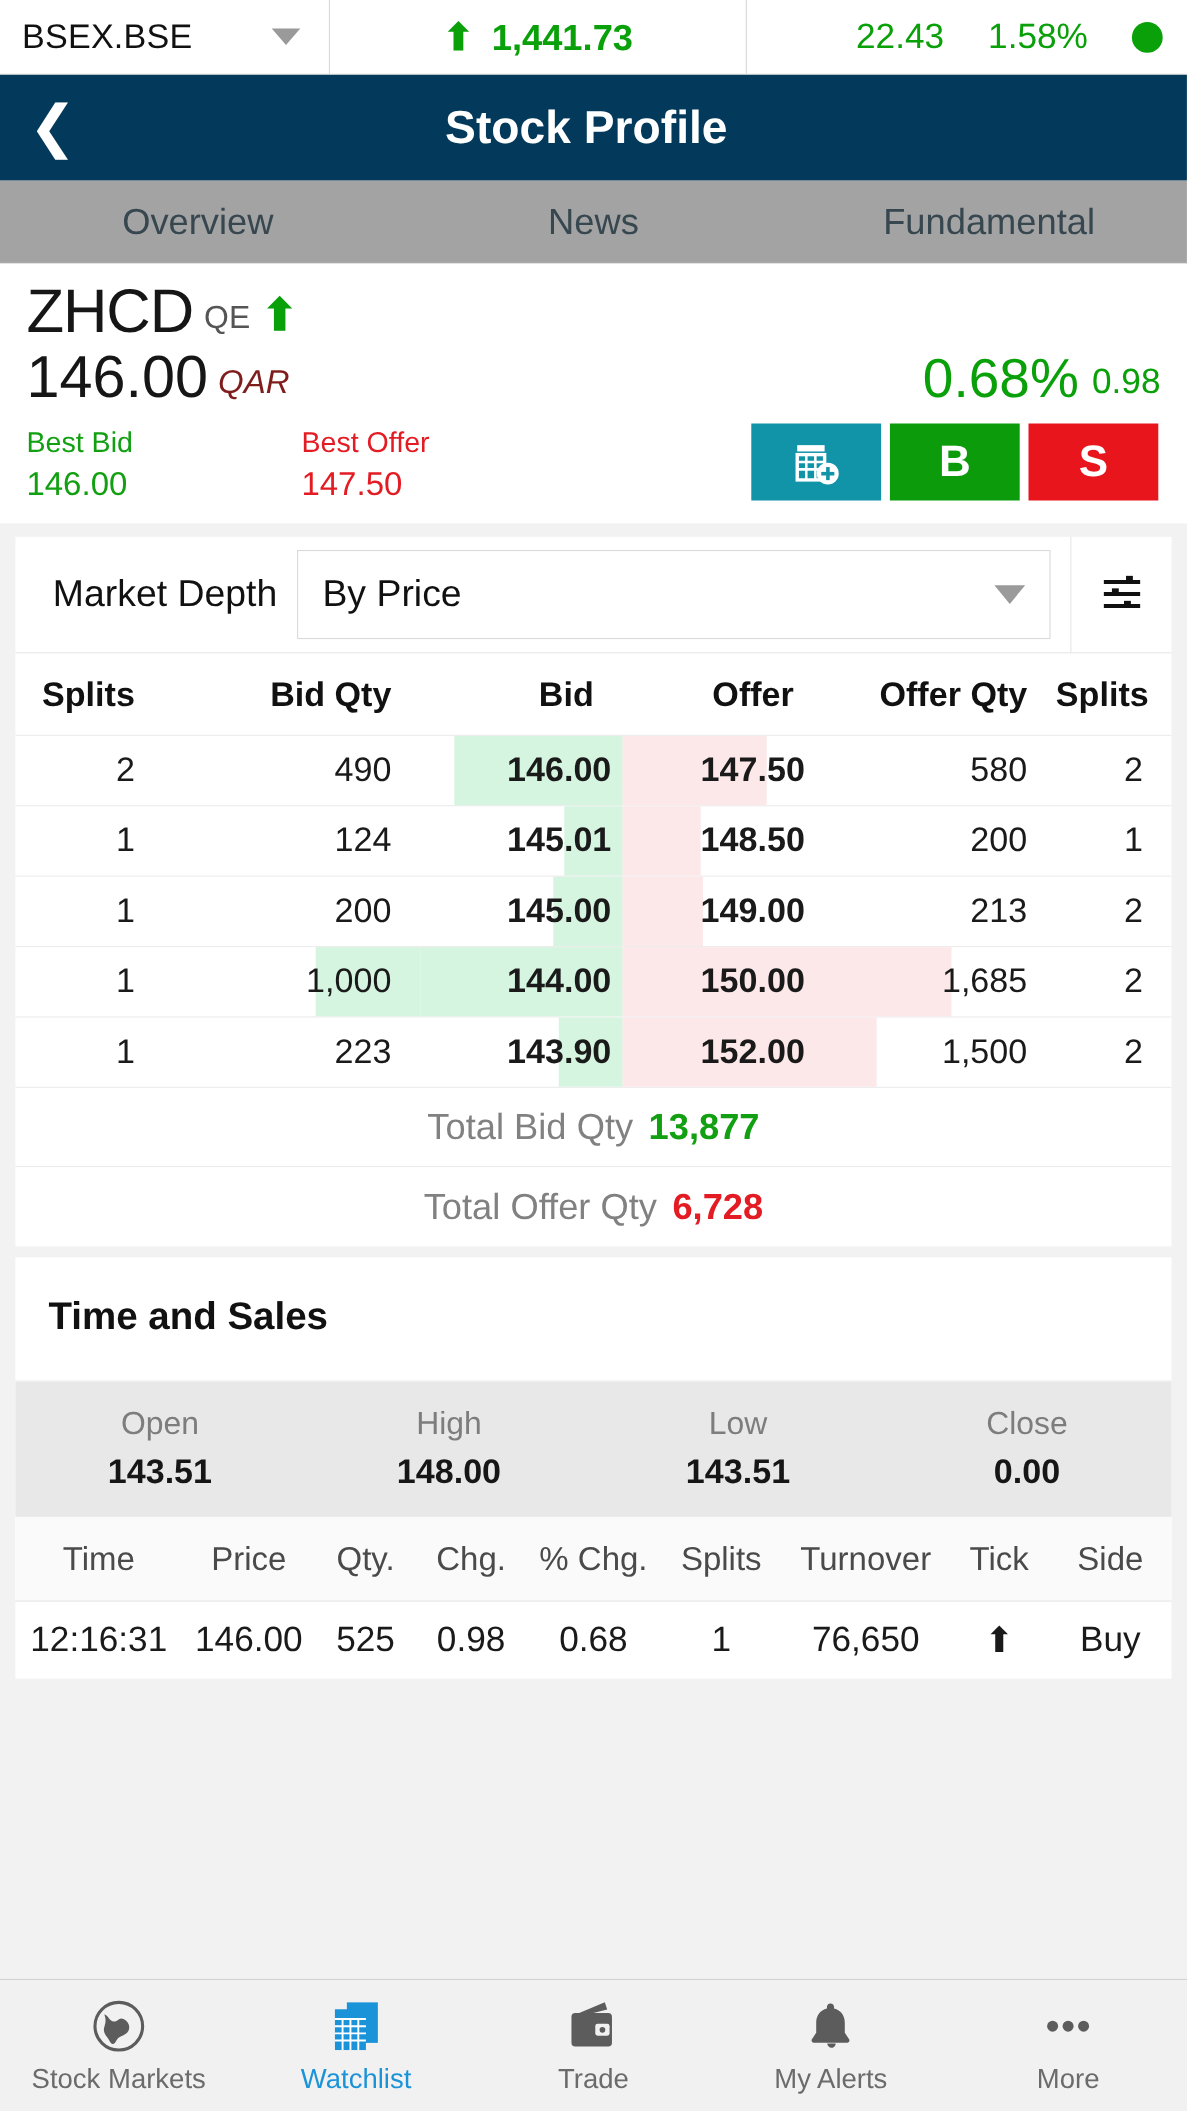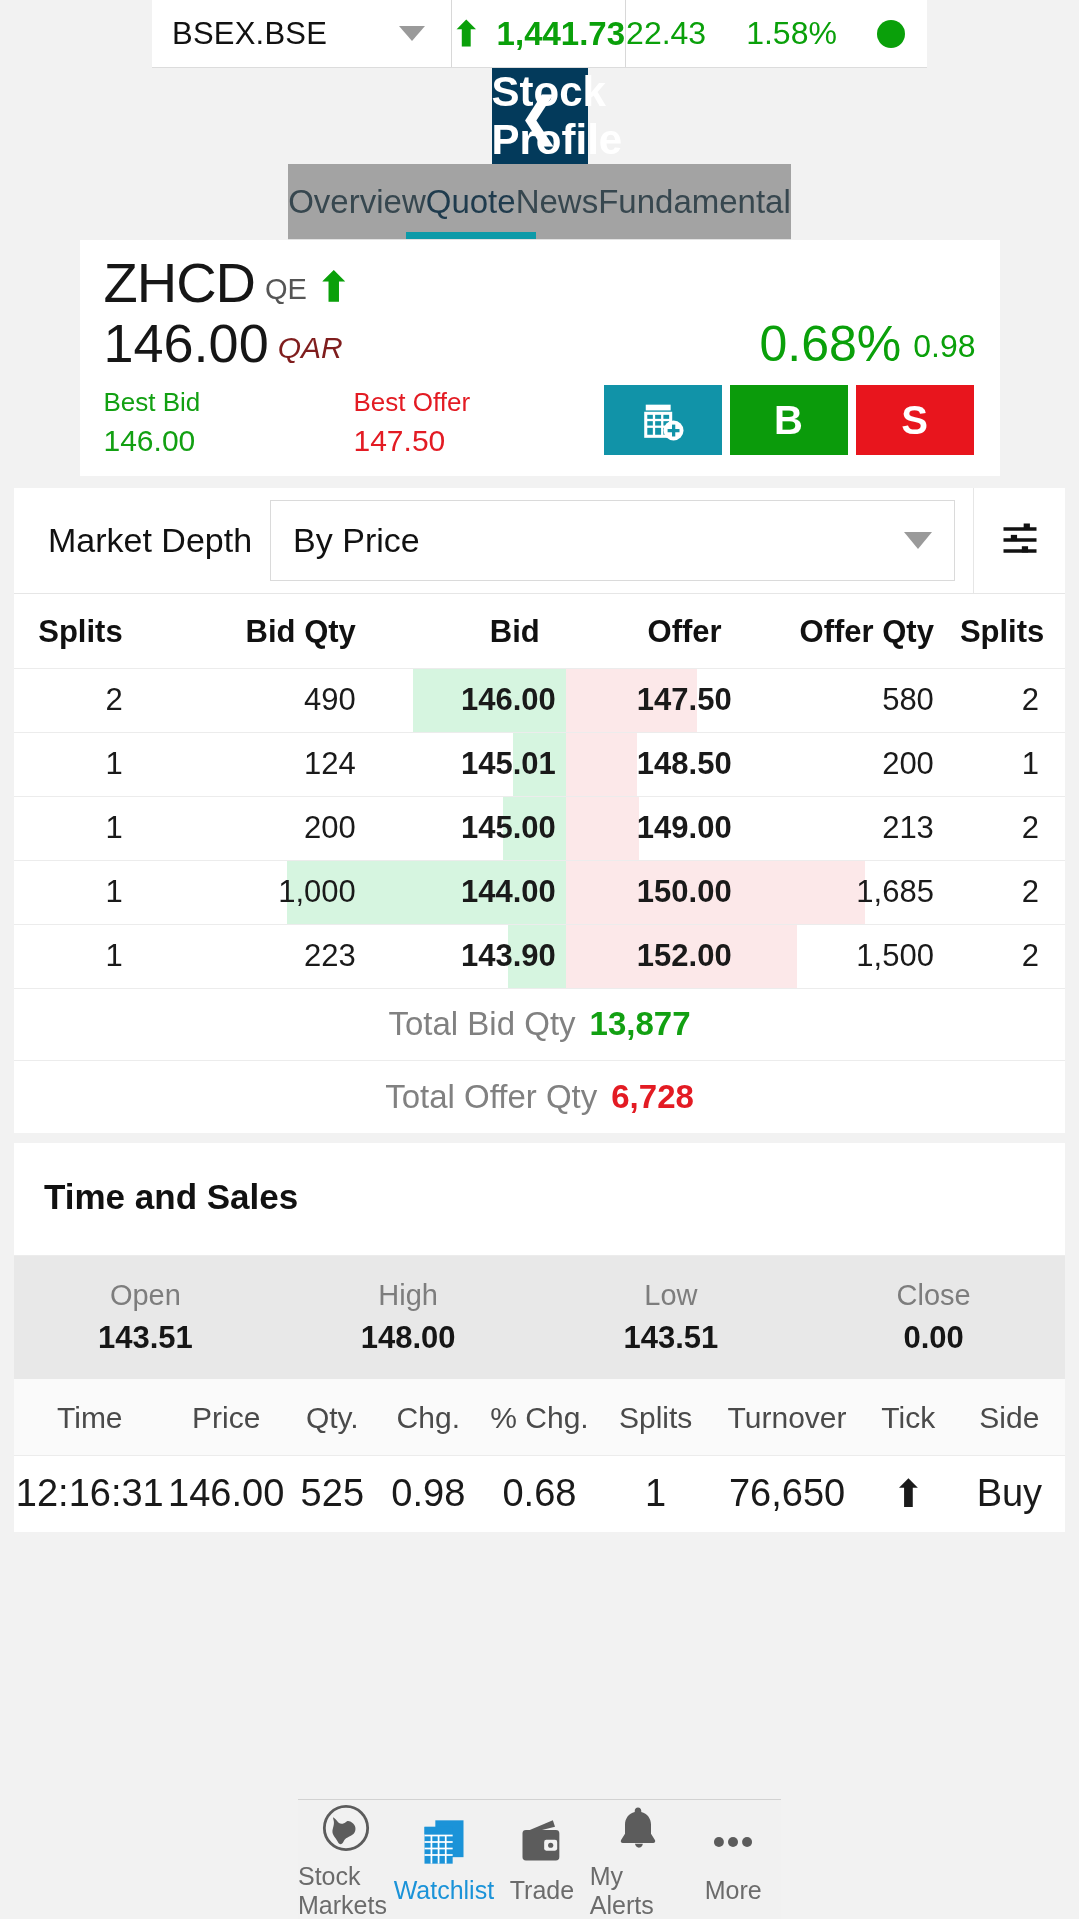--- a/index.html
+++ b/index.html
@@ -2,21 +2,21 @@
 <html><head>
 <meta charset="utf-8">
 <style>
   * { box-sizing: border-box; margin: 0; padding: 0; }
   html, body {
     width: 1079px; height: 1919px;
     font-family: "Liberation Sans", sans-serif;
     background: #ffffff;
     overflow: hidden;
   }
-  #app { width: 1079px; height: 1919px; position: relative; display: flex; flex-direction: column; background:#f2f2f2;align-items:center; }
+  #app { width: 1079px; height: 1919px; position: relative; display: flex; flex-direction: column; background:#f2f2f2; }
 
   
   .ticker {
     height: 68px; min-height:68px; background:#ffffff; display:flex; align-items:stretch;
     border-bottom:1px solid #dcdcdc;
   }
   .ticker-sym {
     width: 300px; display:flex; align-items:center; justify-content:space-between;
     padding: 0 26px 0 20px; border-right:1px solid #d8d8d8;
   }
@@ -124,21 +124,21 @@
   .total-row .v { font-size:33px; font-weight:700; }
 
   .ts-title { font-size:35px; font-weight:700; color:#111; padding:34px 30px 38px 30px; border-bottom:1px solid #ececec; }
   .ohlc { display:flex; background:#e8e8e8; }
   .ohlc .cell { flex:1; text-align:center; padding:18px 0 20px 0; }
   .ohlc .k { font-size:29px; color:#7d7d7d; line-height:1.5; }
   .ohlc .v { font-size:31px; color:#161616; font-weight:700; line-height:1.35; }
 
   table.trades { width:100%; border-collapse:collapse; table-layout:fixed; }
   table.trades th { font-size:30px; color:#4a4a4a; font-weight:400; padding:22px 0 20px 0; border-bottom:1px solid #ececec; background:#fafafa; }
-  table.trades td { font-size:38px; color:#1a1a1a; padding:16px 0; text-align:center; }
+  table.trades td { font-size:32px; color:#1a1a1a; padding:16px 0; text-align:center; }
   .t-time{width:15%;} .t-price{width:12%;} .t-qty{width:9%;} .t-chg{width:10%;}
   .t-pchg{width:12%;} .t-splits{width:11%;} .t-turn{width:15%;} .t-tick{width:9%;} .t-side{width:11%;}
 
   
   .bottomnav {
     height:120px; min-height:120px; background:#f1f1f1; border-top:1px solid #d2d2d2;
     display:flex; align-items:center;
   }
   .nav-item { flex:1; display:flex; flex-direction:column; align-items:center; justify-content:center; gap:6px; }
   .nav-label { font-size:25px; color:#6b6b6b; }
@@ -168,21 +168,20 @@
 
   <div class="navbar">
     <div class="back-btn">
       <span class="chev-left">❮</span>
     </div>
     <div class="navbar-title">Stock Profile</div>
   </div>
 
   <div class="tabs">
     <div class="tab">Overview</div>
-    <div class="tab active">Quote</div>
     <div class="tab">News</div>
     <div class="tab">Fundamental</div>
   </div>
 
   <div class="quote-head">
     <div class="sym-row">
       <span class="sym">ZHCD</span>
       <span class="exch">QE</span>
       <span class="sym-arrow">⬆</span>
     </div>

